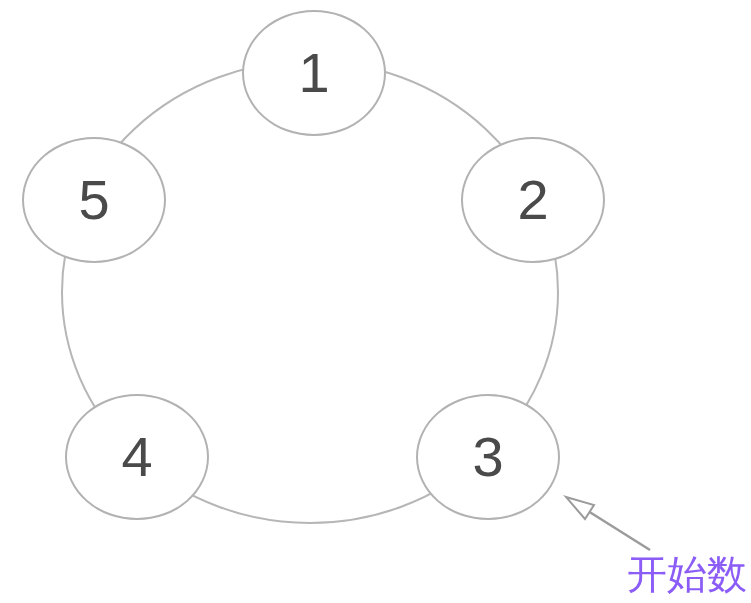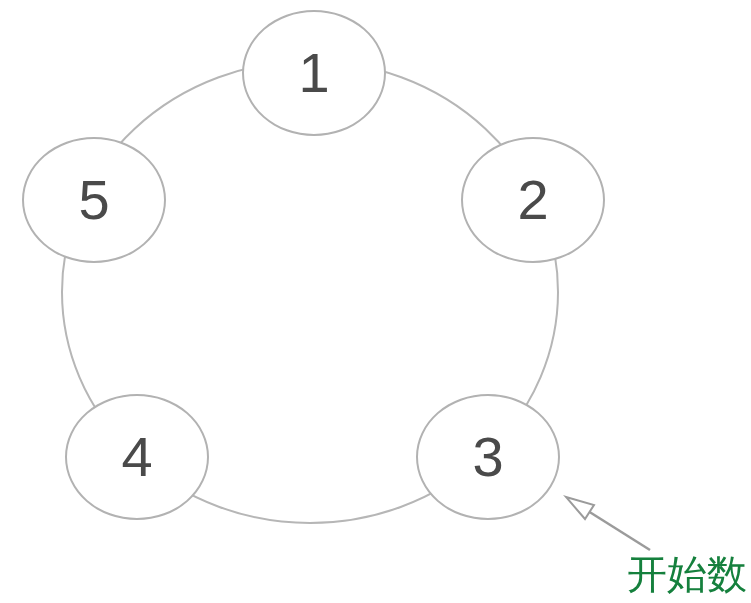--- a/index.html
+++ b/index.html
@@ -55,14 +55,14 @@
     <span class="node-label" style="color: rgb(74, 74, 74);">3</span>
   </div>
       <div class="node" style="left: 65px; top: 394px; width: 144px; height: 126px; border: 2px solid rgb(178, 178, 178); background: rgb(255, 255, 255);">
     <span class="node-label" style="color: rgb(74, 74, 74);">4</span>
   </div>
       <div class="node" style="left: 22px; top: 137px; width: 144px; height: 126px; border: 2px solid rgb(178, 178, 178); background: rgb(255, 255, 255);">
     <span class="node-label" style="color: rgb(74, 74, 74);">5</span>
   </div>
     </div>
 
-  <div class="caption" id="caption" style="left: 627px; top: 551px; color: #15803d; text-align: center;">开始数</div>
+  <div class="caption" id="caption" style="left: 627px; top: 551px; color: #8b5cf6; text-align: center;">开始数</div>
 </div>
 
 </body></html>

